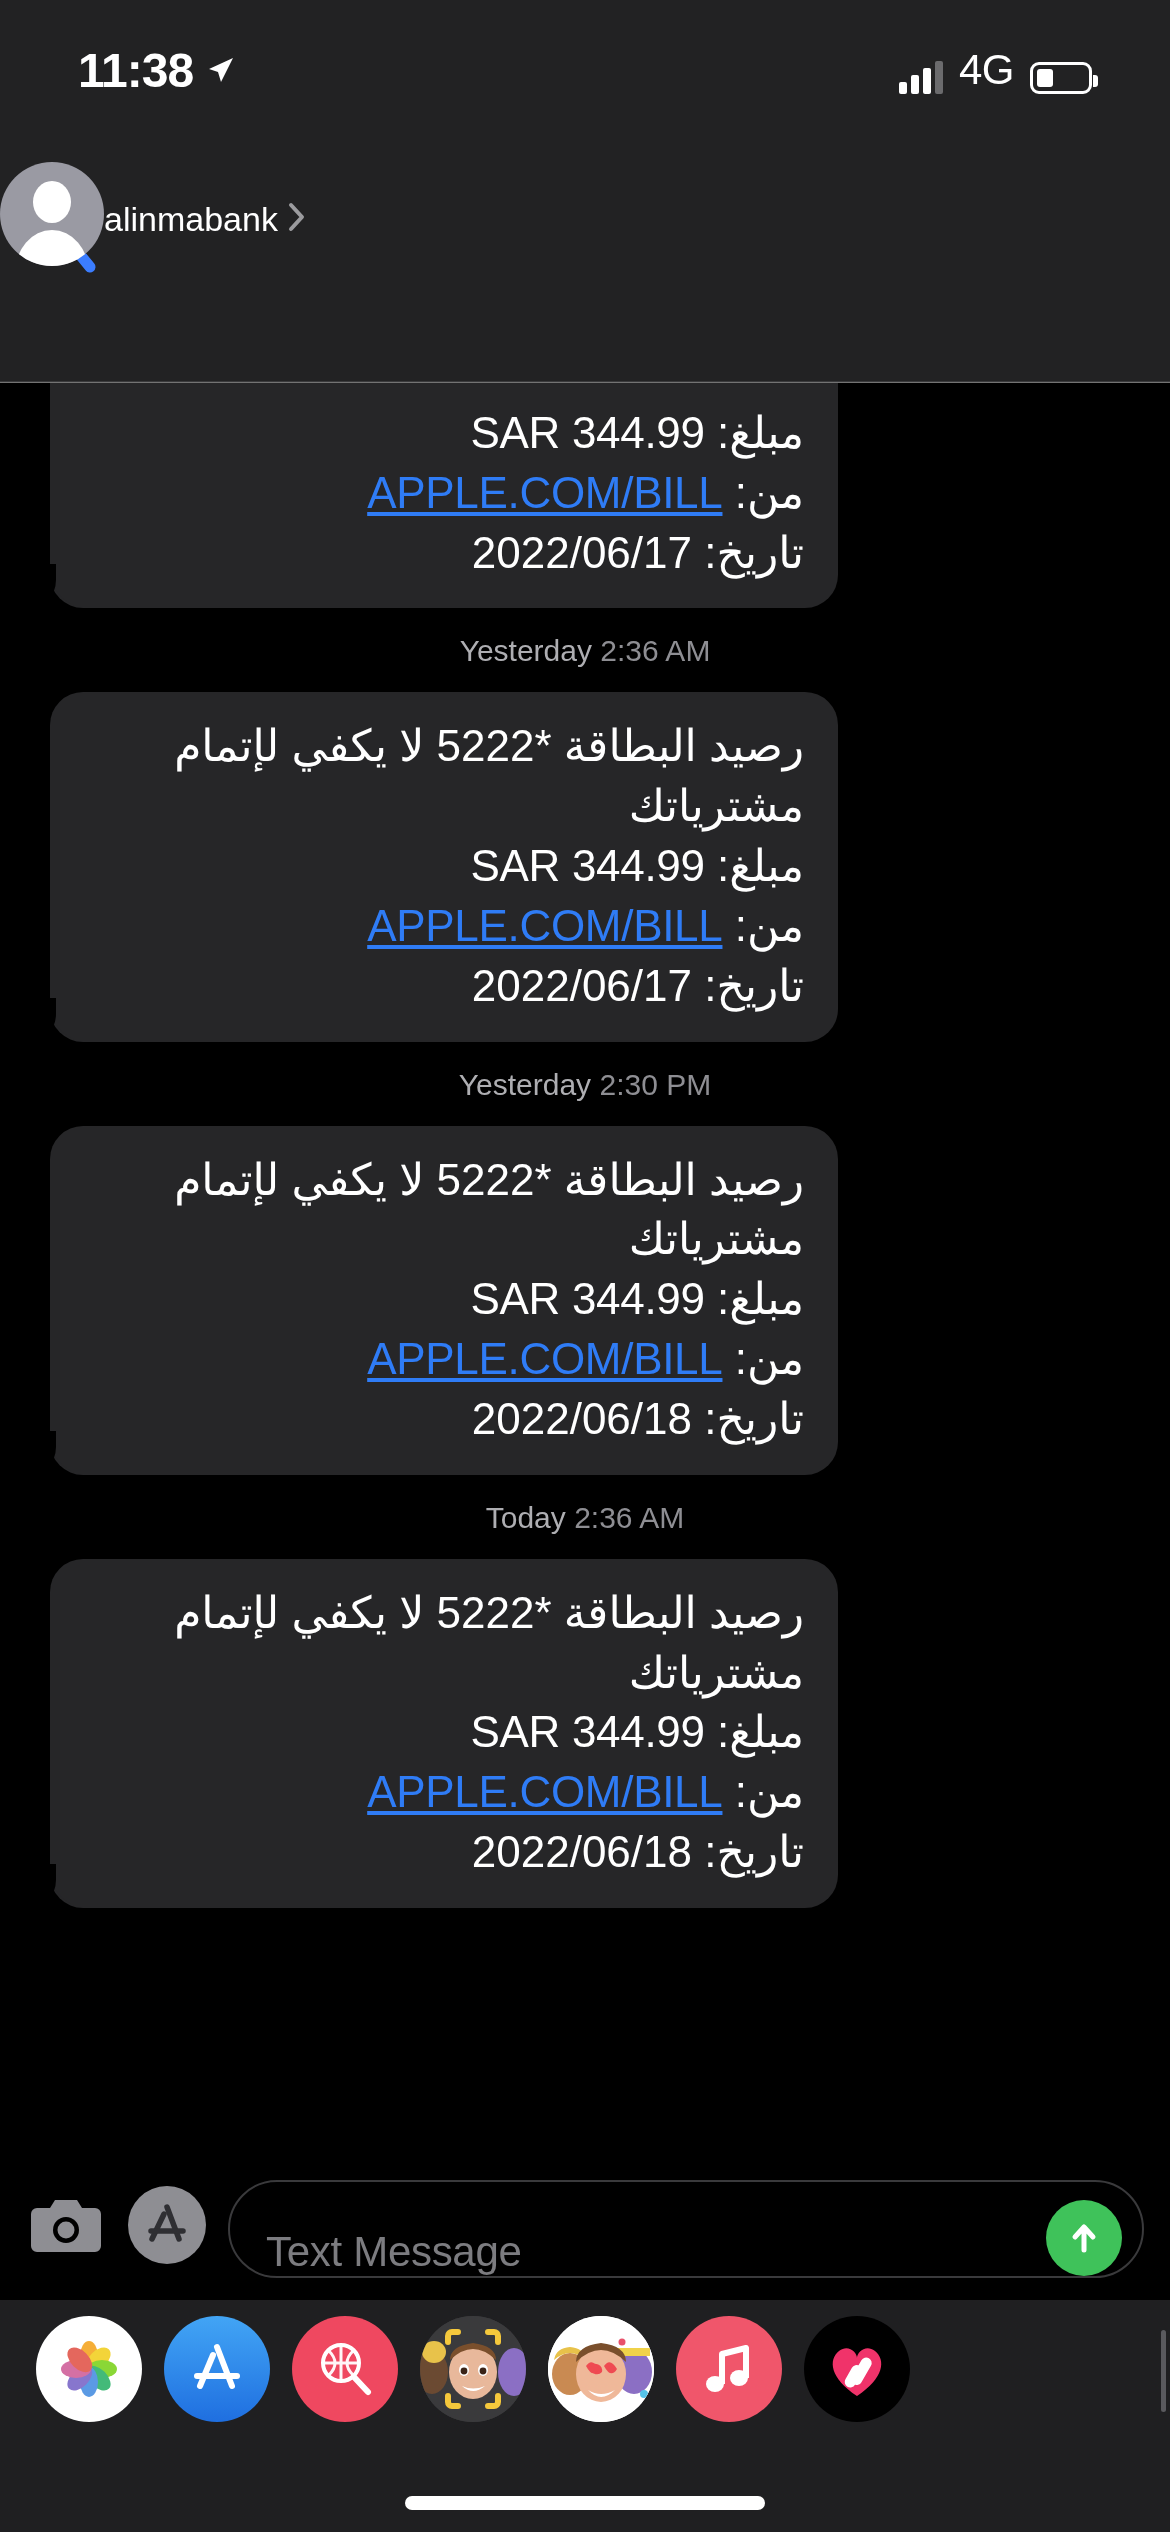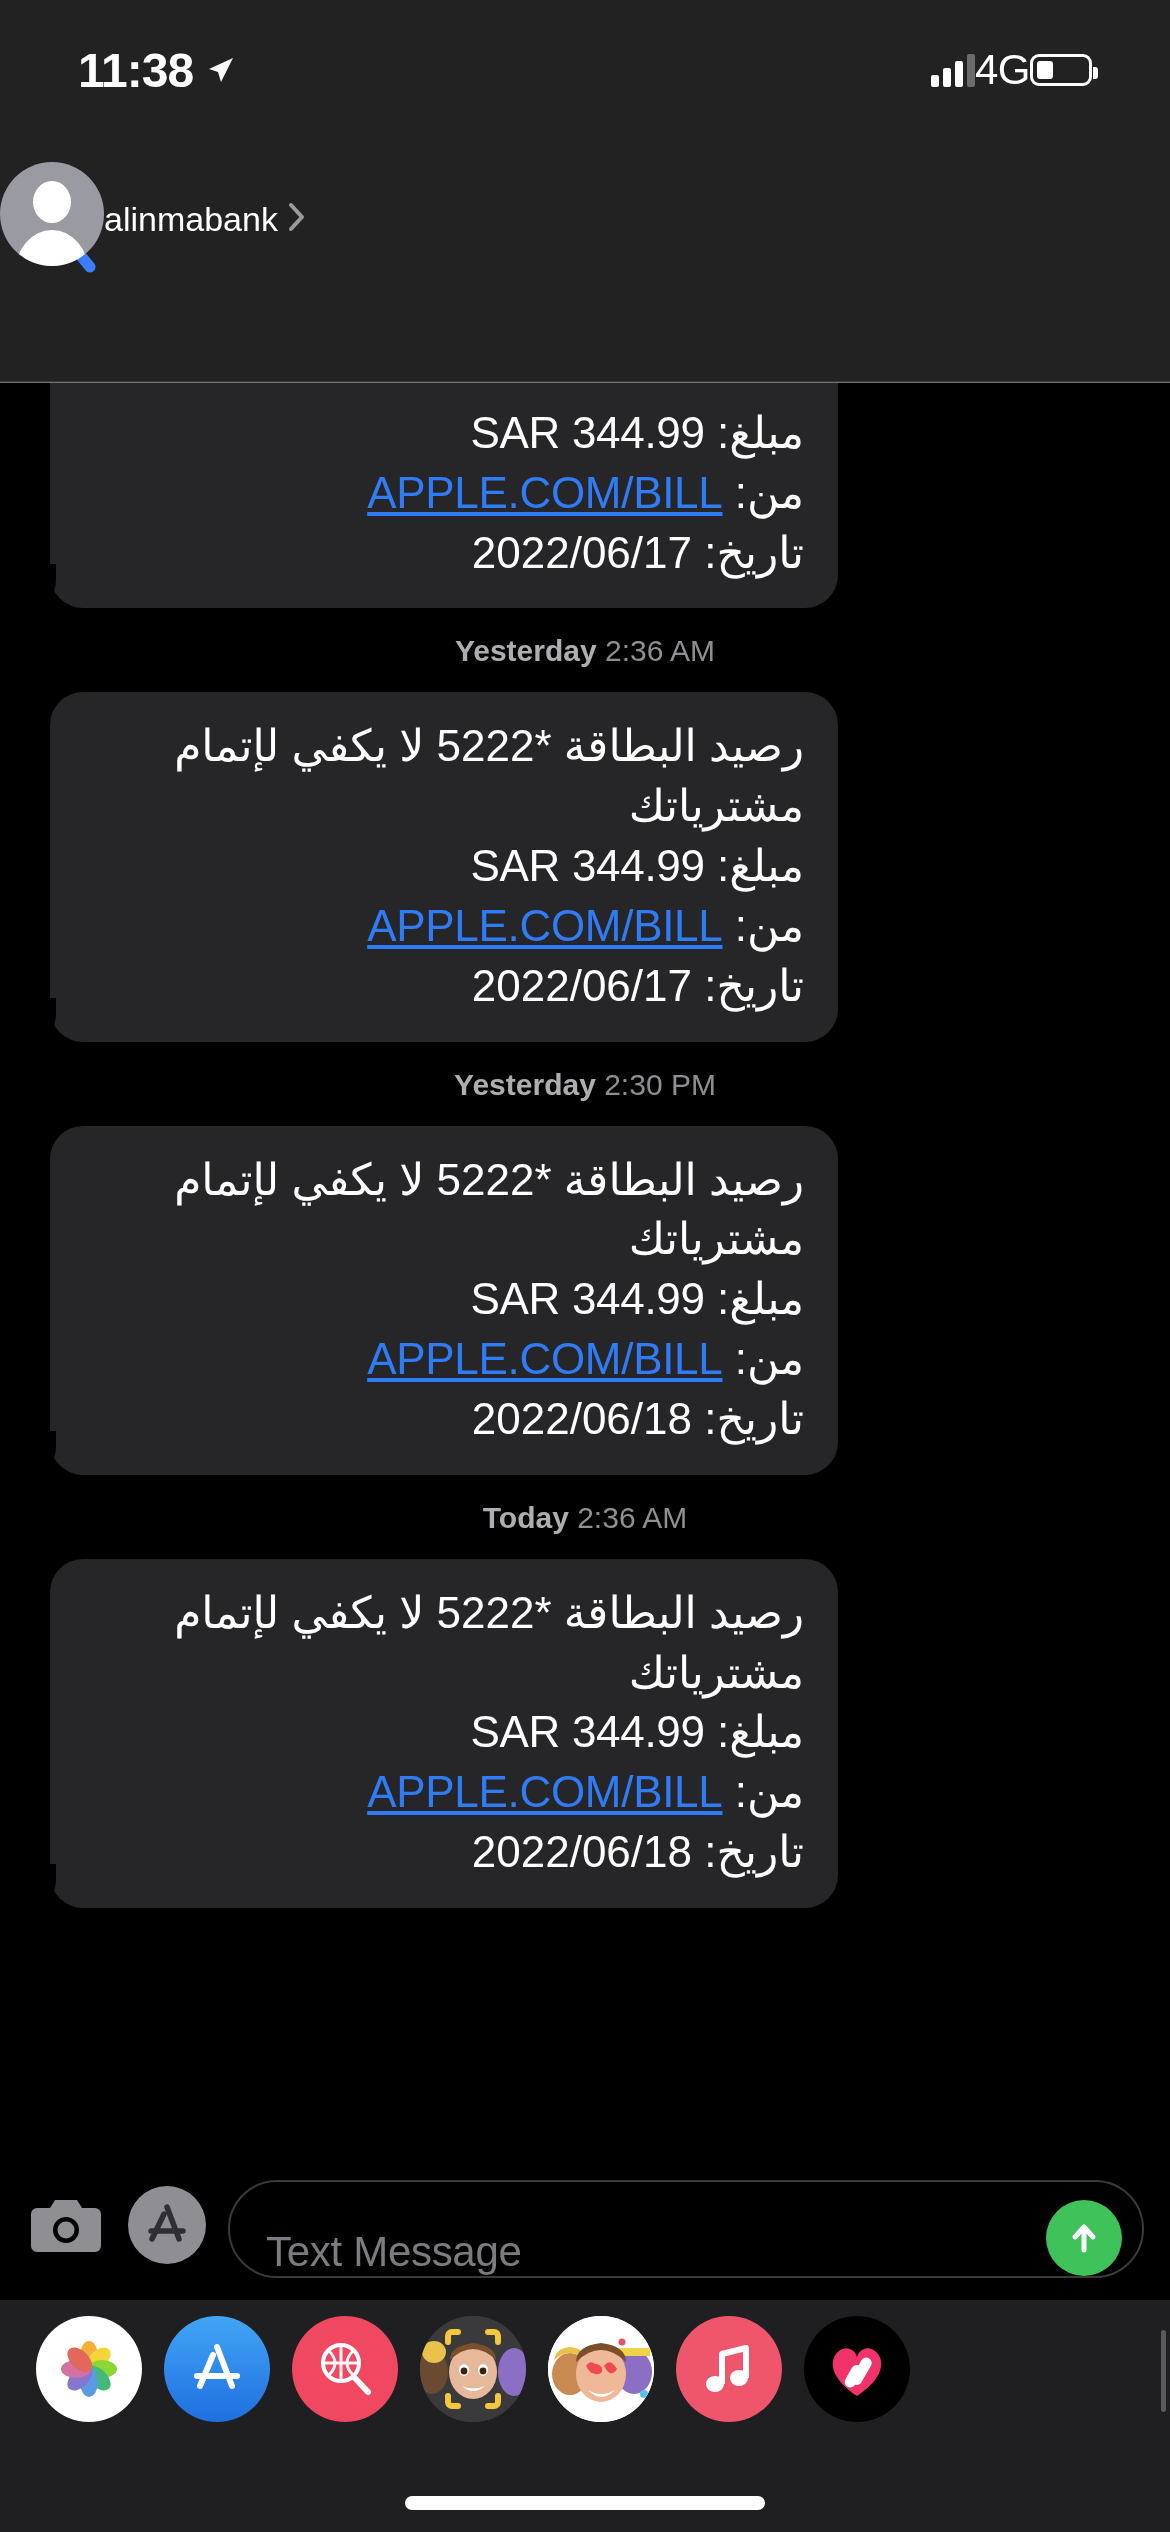--- a/index.html
+++ b/index.html
@@ -15,21 +15,21 @@
   .status-bar{
     position:absolute; top:0; left:0; width:1170px; height:140px;
     background:#222223;
     display:flex; align-items:center; justify-content:space-between;
     padding:0 78px;
   }
   .status-left{ display:flex; align-items:center; gap:12px; }
   .status-time{ color:#fff; font-size:48px; font-weight:600; letter-spacing:-1px; }
   .loc-arrow{ width:30px; height:30px; position:relative; }
   .loc-arrow svg{ display:block; }
-  .status-right{ display:flex; align-items:center; }
+  .status-right{ display:flex; align-items:flex-end; gap:16px; }
   .signal{ display:flex; align-items:flex-end; gap:4px; height:34px; }
   .signal i{ display:block; width:8px; background:#fff; border-radius:2px; }
   .signal i:nth-child(1){ height:12px; }
   .signal i:nth-child(2){ height:19px; }
   .signal i:nth-child(3){ height:26px; }
   .signal i:nth-child(4){ height:33px; background:#6b6b6d; }
   .net-label{ color:#fff; font-size:42px; font-weight:400; letter-spacing:-0.5px; }
   .battery{ position:relative; width:62px; height:32px; border:3px solid #fff; border-radius:9px; }
   .battery .fill{ position:absolute; top:4px; left:4px; bottom:4px; width:16px; background:#fff; border-radius:3px;}
   .battery:after{ content:""; position:absolute; right:-9px; top:10px; width:5px; height:12px;
@@ -67,21 +67,21 @@
 
   
   .conversation{
     position:absolute; top:383px; left:0; width:1170px; height:1767px;
     background:#000; overflow:hidden;
   }
   .timestamp{
     text-align:center; color:#8e8e93; font-size:30px; padding:26px 0 24px;
     letter-spacing:0px;
   }
-  .timestamp .day{ color:#aeaeb2; font-weight:700; }
+  .timestamp .day{ color:#aeaeb2; font-weight:400; }
   .bubble-row{ padding:0 0 0 50px; }
   .bubble{
     position:relative;
     max-width:788px; width:788px;
     background:#262628;
     border-radius:33px;
     padding:24px 34px 26px 34px;
     direction:rtl; text-align:right;
   }
   .bubble.clipped-top{ border-top-left-radius:0; border-top-right-radius:0; }

